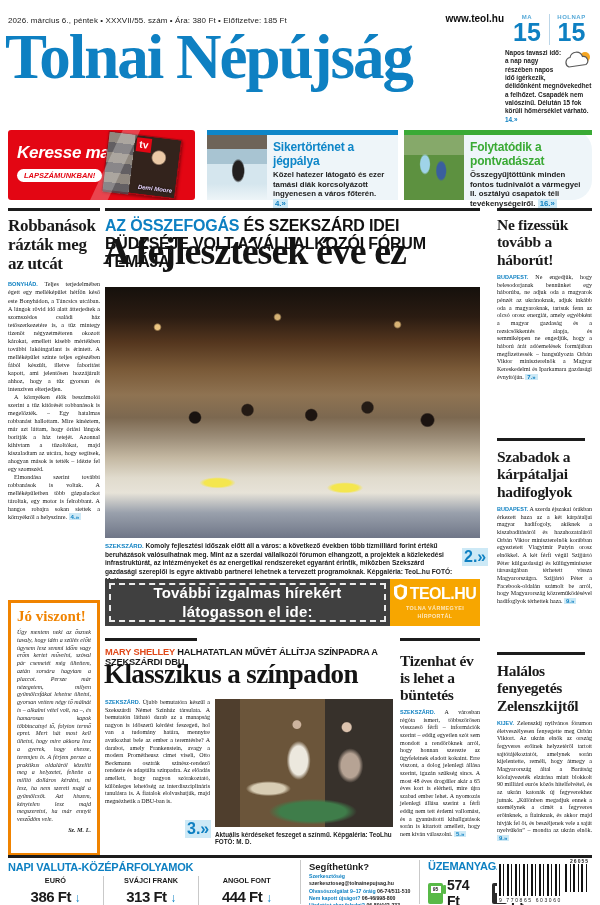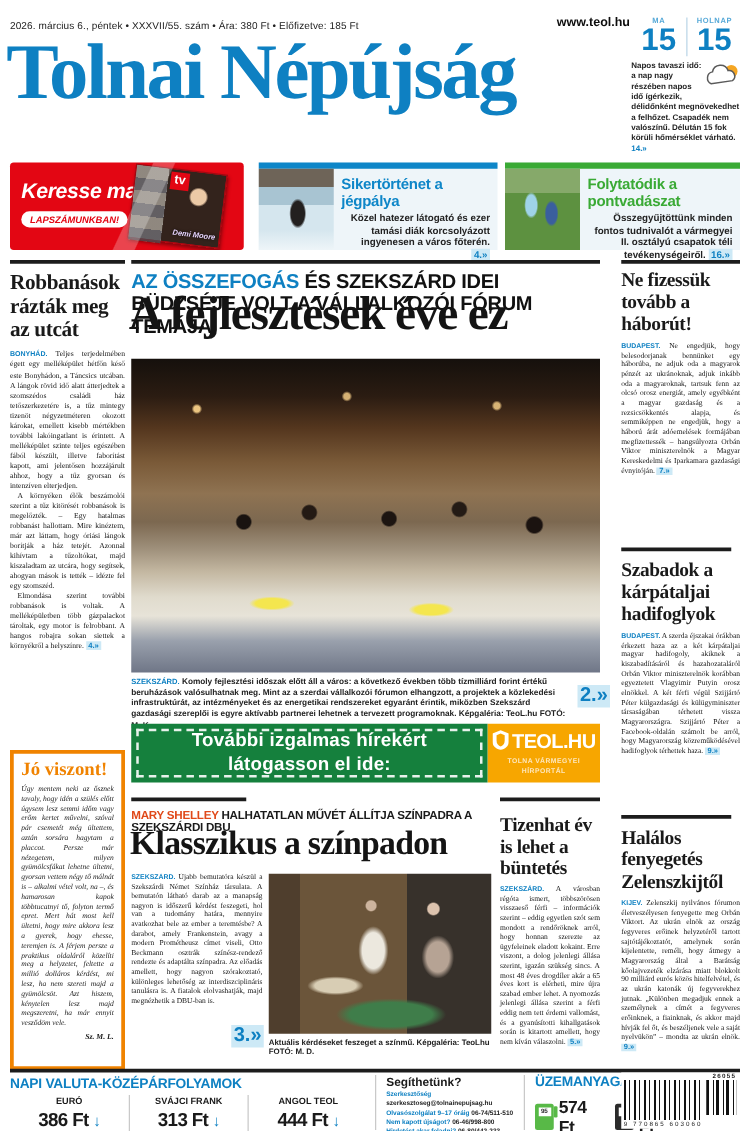--- a/index.html
+++ b/index.html
@@ -36,36 +36,36 @@
     background:
       radial-gradient(circle 11px at 72% 34%, #ecc9a6 0 55%, transparent 70%),
       linear-gradient(90deg, #b9b3ac 0 36%, #33231c 36% 100%);
     border:1px solid #9b0a12; box-shadow:1px 2px 3px rgba(0,0,0,.4); }
   .magazine::before { content:""; position:absolute; left:0; top:0; width:26px; height:60px;
     background:repeating-linear-gradient(180deg,#857d74 0 10px,#4d4a50 10px 20px); opacity:.8; }
   .mag-logo { position:absolute; left:28px; top:2px; background:#e30613; color:#fff; font-weight:bold; font-size:10px; line-height:1; padding:2px 3px; }
   .mag-name { position:absolute; right:3px; bottom:4px; color:#e9d6ff; font-size:6px; font-weight:bold; font-style:italic; text-shadow:0 0 2px #000; }
   .teaser { position:absolute; top:130px; height:70px; background:#eef5f9; }
   .teaser-1 { left:207px; width:191px; }
-  .teaser-2 { left:404px; width:188px; }
+  .teaser-2 { left:404px; width:188px;border-radius:20px; }
   .teaser-bar { height:5px; }
   .teaser-flex { display:flex; height:65px; }
   .teaser-photo { width:60px; height:65px; flex:none; }
   .photo-ice {
     background:
       radial-gradient(ellipse 9px 16px at 52% 55%, #23201f 0 60%, transparent 75%),
       linear-gradient(180deg, #6e6458 0 22%, #a8c4d2 22% 45%, #d5e6ee 45% 75%, #eef5f8 100%); }
   .photo-soccer {
     background:
       radial-gradient(ellipse 8px 15px at 35% 45%, #9fd3e8 0 55%, transparent 70%),
       radial-gradient(ellipse 8px 15px at 62% 55%, #3a5f9e 0 55%, transparent 70%),
       linear-gradient(180deg, #86a96a 0 30%, #5d9140 30% 100%); }
   .teaser-text { padding:5px 6px 0 6px; }
   .teaser-title { font-size:12px; font-weight:bold; letter-spacing:-.2px; margin-bottom:2px; }
-  .teaser-copy { font-size:7.8px; line-height:1.25; font-weight:bold; color:#222;text-align:right; }
+  .teaser-copy { font-size:7.8px; line-height:1.25; font-weight:bold; color:#222; }
   .t1 .teaser-title { color:#0e86c8; } .t2 .teaser-title { color:#3aaa35; }
   
   .rule { position:absolute; height:3px; background:#1c1c1c; }
   
   .serif { font-family:"Liberation Serif", serif; }
   .loc { color:#0e80c2; font-weight:bold; font-family:"Liberation Sans",sans-serif; font-size:.92em; }
   .ref { background:#cde9f6; color:#0e80c2; font-weight:bold; font-family:"Liberation Sans",sans-serif; padding:0 2px; white-space:nowrap; }
   .body-txt { font-family:"Liberation Serif", serif; text-align:justify; color:#141414; }
   
   .left-col { position:absolute; left:8px; top:216px; width:92px; }
@@ -92,21 +92,21 @@
       radial-gradient(circle 9px at 55% 51%, #1d1511 0 60%, transparent 75%),
       radial-gradient(circle 9px at 70% 48%, #241b15 0 60%, transparent 75%),
       radial-gradient(circle 10px at 86% 53%, #1b1310 0 60%, transparent 75%),
       radial-gradient(ellipse 26px 8px at 30% 78%, #f4e64e 0 50%, transparent 70%),
       radial-gradient(ellipse 26px 8px at 64% 80%, #f4e64e 0 50%, transparent 70%),
       linear-gradient(180deg,#15100c 0%,#2b1c12 12%,#54361e 22%,#7a5a38 33%,#8f7352 43%,#7c6850 52%,#9c8d78 60%,#c4b8a2 68%,#e0dbcd 76%,#e7e3d8 82%,#99a0ac 90%,#6f7687 100%); }
   .caption-main { position:absolute; left:105px; top:542px; width:352px; font-size:6.6px; line-height:1.32; color:#222; font-weight:bold; }
   .caption-ref { position:absolute; left:462px; top:548px; }
   
   .banner { position:absolute; left:105px; top:579px; width:375px; height:47px; display:flex; }
-  .banner-left { flex:1; background:#15803d; position:relative; display:flex; flex-direction:column; justify-content:center; align-items:center; color:#fff; font-weight:bold; font-size:15px; line-height:1.25; letter-spacing:.2px; }
+  .banner-left { flex:1; background:#404040; position:relative; display:flex; flex-direction:column; justify-content:center; align-items:center; color:#fff; font-weight:bold; font-size:15px; line-height:1.25; letter-spacing:.2px; }
   .banner-left::after { content:""; position:absolute; inset:4px; border:2px dashed rgba(255,255,255,.9); pointer-events:none; }
   .banner-right { width:90px; background:#f7a600; display:flex; flex-direction:column; justify-content:center; align-items:center; color:#fff; }
   .logo-row { display:flex; align-items:center; gap:3px; }
   .logo-text { font-size:16px; font-weight:bold; letter-spacing:-.5px; }
   .logo-sub { font-size:5.4px; font-weight:bold; color:#fde7bd; letter-spacing:.4px; text-align:center; line-height:1.4; margin-top:1px; }
   
   .kicker2 { position:absolute; left:105px; top:647px; width:295px; font-size:9.3px; font-weight:bold; letter-spacing:-.2px; }
   .kicker2 .hl2 { color:#e0491a; }
   .headline2 { position:absolute; left:104px; top:659px; width:300px;
     font-family:"Liberation Serif",serif; font-weight:bold; font-size:27px; letter-spacing:-.6px; color:#141414; }
@@ -309,21 +309,21 @@
     <div class="currency-row">
       <div class="currency-cell">
         <div class="cur-label">EURÓ</div>
         <div class="cur-value"><span>386 Ft</span> <span class="trend">↓</span></div>
       </div>
       <div class="currency-cell">
         <div class="cur-label">SVÁJCI FRANK</div>
         <div class="cur-value"><span>313 Ft</span> <span class="trend">↓</span></div>
       </div>
       <div class="currency-cell">
-        <div class="cur-label">ANGOL TEOL</div>
+        <div class="cur-label">ANGOL FONT</div>
         <div class="cur-value"><span>444 Ft</span> <span class="trend">↓</span></div>
       </div>
     </div>
   </div>
 
   <div class="help">
     <div class="help-title">Segíthetünk?</div>
     <div class="help-line"><span class="help-label">Szerkesztőség </span><span class="help-value">szerkesztoseg@tolnainepujsag.hu</span></div>
     <div class="help-line"><span class="help-label">Olvasószolgálat 9–17 óráig </span><span class="help-value">06-74/511-510</span></div>
     <div class="help-line"><span class="help-label">Nem kapott újságot? </span><span class="help-value">06-46/998-800</span></div>

